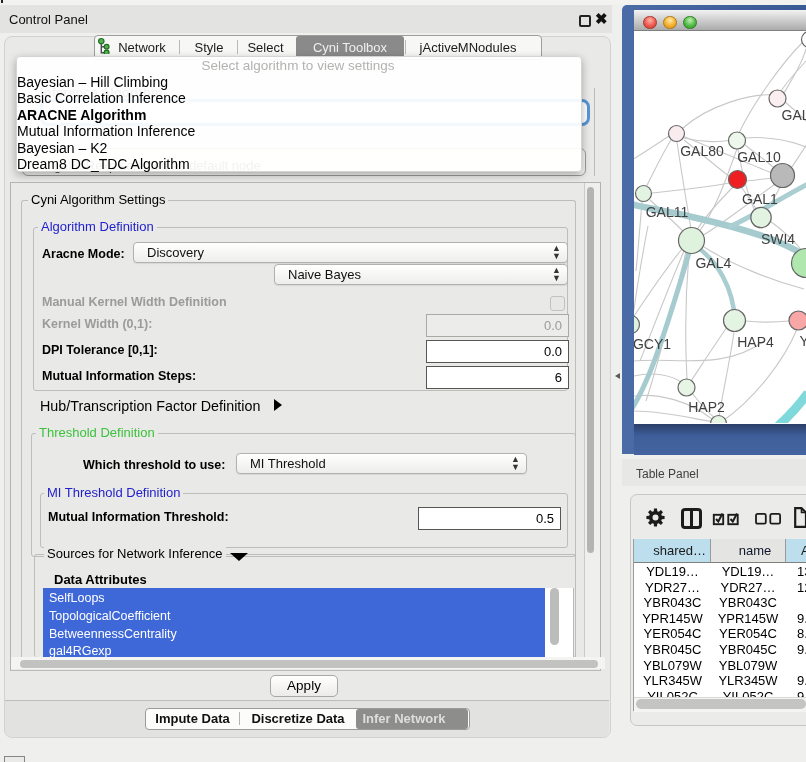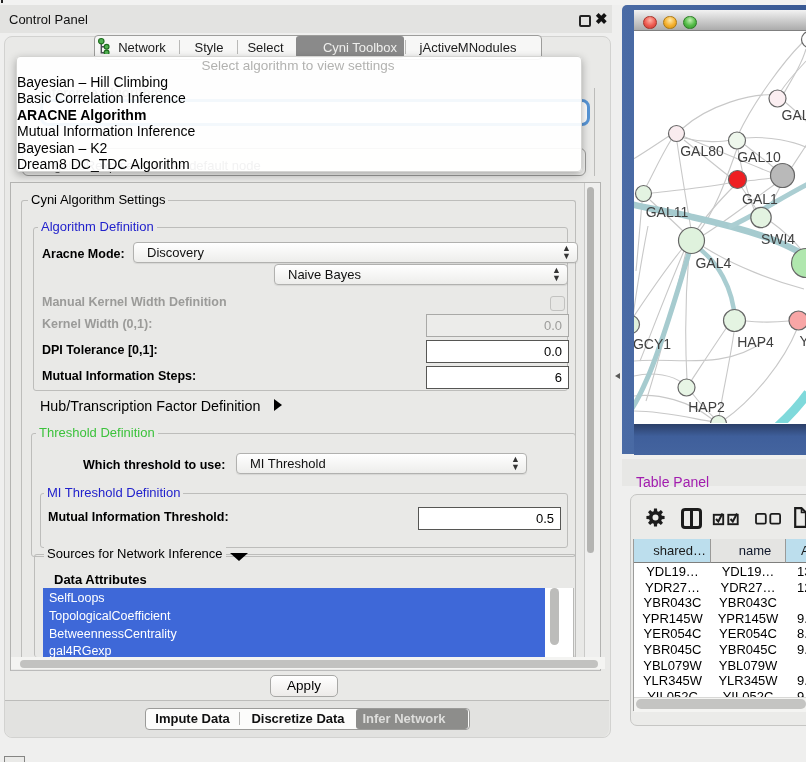--- a/index.html
+++ b/index.html
@@ -36,21 +36,21 @@
 <div class="abs" style="left:405px;top:40px;width:1px;height:14px;background:#b9b9b7;"></div>
 <svg class="abs" style="left:97px;top:37px;" width="14" height="17" viewBox="0 0 14 17">
   <path d="M4.3,6 L4.3,15.7 L8,15.7 M4.3,9.7 L8,9.7" fill="none" stroke="#4d4d58" stroke-width="1.4"></path>
   <circle cx="4.3" cy="4.2" r="2.7" fill="#52b152" stroke="#1e6e1e" stroke-width="1.2"></circle>
   <circle cx="9.6" cy="9.7" r="2.4" fill="#52b152" stroke="#1e6e1e" stroke-width="1.2"></circle>
   <circle cx="9.6" cy="15.5" r="2.4" fill="#52b152" stroke="#1e6e1e" stroke-width="1.2"></circle>
 </svg>
 <div class="abs" style="left:114px;top:40px;width:56px;text-align:center;font-size:13px;color:#1a1a1a;">Network</div>
 <div class="abs" style="left:188px;top:40px;width:42px;text-align:center;font-size:13px;color:#1a1a1a;">Style</div>
 <div class="abs" style="left:245px;top:40px;width:41px;text-align:center;font-size:13px;color:#1a1a1a;">Select</div>
-<div class="abs" style="left:296px;top:40px;width:128px;text-align:center;font-size:13px;color:#efefed;">Cyni Toolbox</div>
+<div class="abs" style="left:296px;top:40px;width:108px;text-align:center;font-size:13px;color:#efefed;">Cyni Toolbox</div>
 <div class="abs" style="left:409px;top:40px;width:118px;text-align:center;font-size:13px;color:#1a1a1a;">jActiveMNodules</div>
 
 <div class="abs" style="left:594px;top:88px;width:1px;height:88px;background:#bcbcba;"></div>
 <div class="abs" style="left:40px;top:85px;font-size:13px;font-weight:bold;color:#555;">Inference Algorithm</div>
 <div class="abs" style="left:40px;top:99px;width:544px;height:21px;background:#fff;border:3px solid #5795d6;border-radius:8px;"></div>
 <div class="abs" style="left:22px;top:148px;width:562px;height:26px;background:#f3f3f1;border:1.5px solid #9b9b99;border-radius:6px;"></div>
 <div class="abs" style="left:54px;top:158px;font-size:13px;color:#444;">gal80Rexp selected as default node</div>
 
 <div class="abs" style="left:16px;top:56px;width:564px;height:114px;background:rgba(255,255,255,0.93);border:1px solid #d4d4d2;border-radius:4px;box-shadow:0 3px 8px rgba(0,0,0,0.3);"></div>
 <div class="abs" style="left:16px;top:58px;width:564px;text-align:center;font-size:13.5px;color:#b2b2b0;">Select algorithm to view settings</div>
@@ -65,21 +65,21 @@
 
 <div class="abs" style="left:10px;top:182px;width:589px;height:487px;border:1px solid #b3b3b1;border-bottom:1px solid #bbb;background:#e9e9e7;"></div>
 
 <div class="group" style="left:21px;top:200px;width:553px;height:462px;border-radius:3px 3px 0 0;border-bottom:none;"></div>
 <div class="gtitle" style="left:28px;top:192px;font-size:13px;">Cyni Algorithm Settings</div>
 
 <div class="group" style="left:33px;top:227px;width:533px;height:162px;"></div>
 <div class="gtitle" style="left:38px;top:219px;color:#2222cc;font-size:13px;">Algorithm Definition</div>
 
 <div class="lbl abs" style="left:42px;top:247px;">Aracne Mode:</div>
-<div class="combo" style="left:133px;top:241.5px;width:433px;padding-left:10px;">
+<div class="combo" style="left:133px;top:241.5px;width:433px;">
       <span class="ct">Discovery</span>
       <span class="ar">▲<br>▼</span>
     </div>
 
 <div class="combo" style="left:274px;top:264px;width:292px;">
       <span class="ct">Naive Bayes</span>
       <span class="ar">▲<br>▼</span>
     </div>
 
 <div class="glbl abs" style="left:42px;top:295px;">Manual Kernel Width Definition</div>
@@ -238,21 +238,21 @@
     <text x="79.4" y="236.5" text-anchor="middle">GAL4</text>
     <text x="18" y="317.5" text-anchor="middle">GCY1</text>
     <text x="121.5" y="315.5" text-anchor="middle">HAP4</text>
     <text x="165.5" y="314.5">Y</text>
     <text x="72.5" y="380.5" text-anchor="middle">HAP2</text>
   </g>
 </svg>
 </div>
 
 <div class="abs" style="left:622px;top:459px;width:184px;height:27px;background:#e7e7e5;"></div>
-<div class="abs" style="left:636px;top:467px;font-size:14px;color:#a21caf;margin-top:7px;">Table Panel</div>
+<div class="abs" style="left:636px;top:467px;font-size:12px;color:#404040;">Table Panel</div>
 
 <div class="abs" style="left:630px;top:494px;width:200px;height:230px;background:#ebebe9;border:1px solid #c6c6c4;border-radius:7px;"></div>
 
 <svg class="abs" style="left:646px;top:508px;" width="19" height="19" viewBox="0 0 19 19">
   <path fill="#1c1c1c" fill-rule="evenodd" d="M7.99,0.42 L11.01,0.42 L11.23,3.13 L12.78,3.77 L14.85,2.01 L16.99,4.15 L15.23,6.22 L15.87,7.77 L18.58,7.99 L18.58,11.01 L15.87,11.23 L15.23,12.78 L16.99,14.85 L14.85,16.99 L12.78,15.23 L11.23,15.87 L11.01,18.58 L7.99,18.58 L7.77,15.87 L6.22,15.23 L4.15,16.99 L2.01,14.85 L3.77,12.78 L3.13,11.23 L0.42,11.01 L0.42,7.99 L3.13,7.77 L3.77,6.22 L2.01,4.15 L4.15,2.01 L6.22,3.77 L7.77,3.13 Z M12.50,9.50 a3.0,3.0 0 1 0 -6.0,0 a3.0,3.0 0 1 0 6.0,0 Z"></path>
 </svg>
 <div class="abs" style="left:681px;top:508px;width:15px;height:15px;border:3px solid #1c1c1c;border-radius:4px;"></div>
 <div class="abs" style="left:690px;top:509px;width:2.6px;height:19px;background:#1c1c1c;"></div>
 <svg class="abs" style="left:712px;top:512px;" width="28" height="14" viewBox="0 0 28 14">
   <rect x="1.8" y="2.8" width="9.4" height="9.4" fill="none" stroke="#1c1c1c" stroke-width="1.9"></rect>

